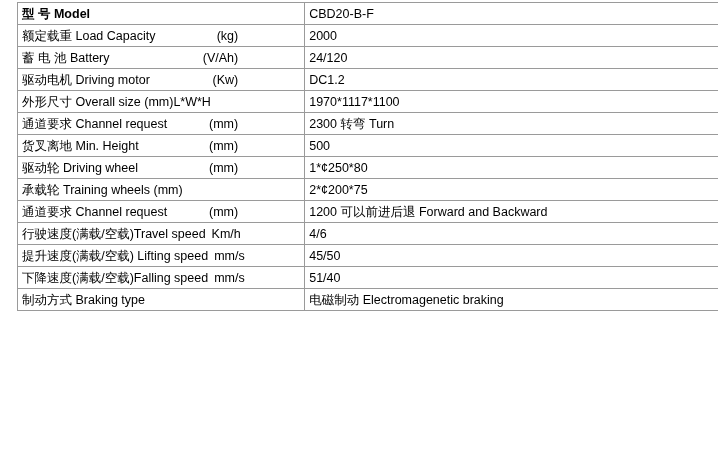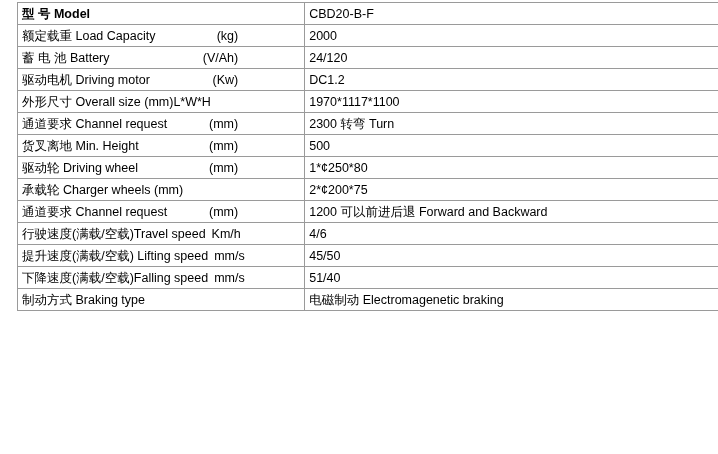--- a/index.html
+++ b/index.html
@@ -142,21 +142,21 @@
             <span class="unit">(mm)</span>
           </div>
         </td>
         <td>
           <span class="val">1*¢250*80</span>
         </td>
       </tr>
       <tr class="row-h-1">
         <td>
           <div class="lbl u-none">
-            <span class="name">承载轮  Charger wheels (mm)</span>
+            <span class="name">承载轮  Training wheels (mm)</span>
           </div>
         </td>
         <td>
           <span class="val">2*¢200*75</span>
         </td>
       </tr>
       <tr class="row-h-1">
         <td>
           <div class="lbl">
             <span class="name">通道要求  Channel request</span>

